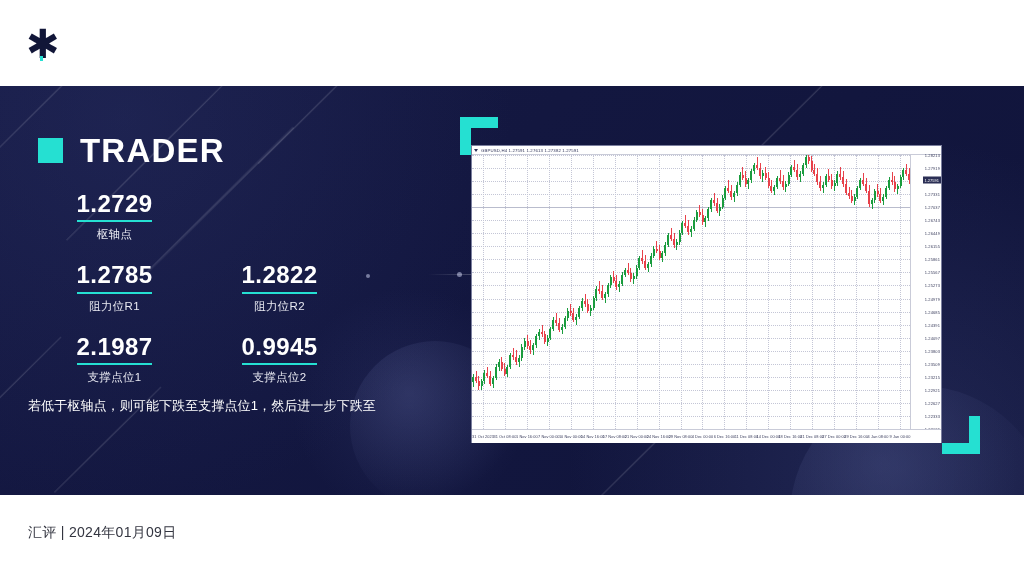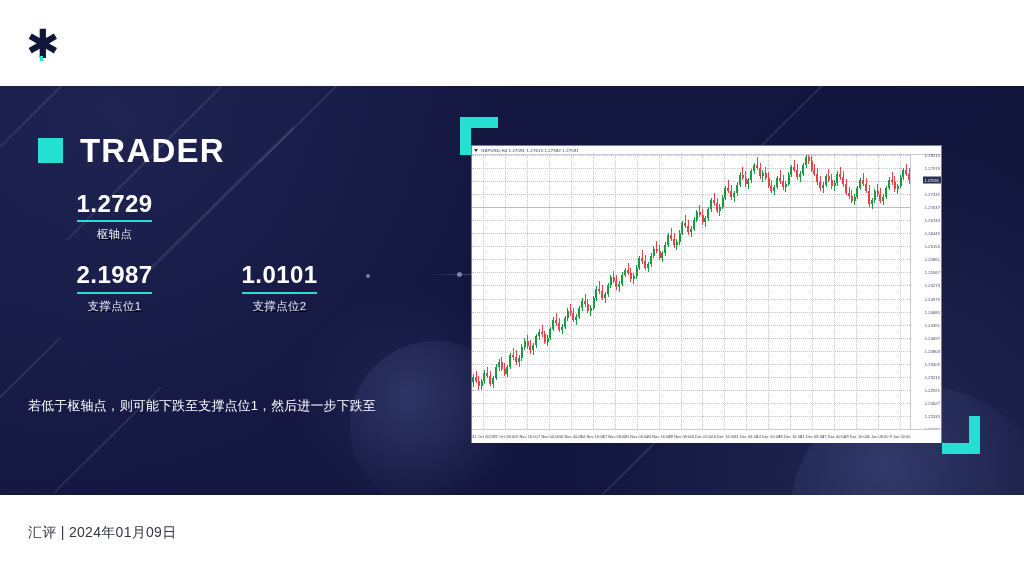--- a/index.html
+++ b/index.html
@@ -57,21 +57,21 @@
   .orb {
     position:absolute; border-radius:50%;
     background:radial-gradient(circle at 35% 30%, rgba(120,130,190,.20), rgba(120,130,190,0) 70%);
   }
 
   
   .pair-row { position:absolute; left:38px; top:48px; display:flex; align-items:center; gap:17px; }
   .pair-sq { width:25px; height:25px; background:#25e0d2; }
   .pair-name { color:#ffffff; font-size:33px; font-weight:600; letter-spacing:1.2px; line-height:1; }
 
-  .levels { position:absolute; left:38px; top:105px; width:330px;text-decoration:underline; }
+  .levels { position:absolute; left:38px; top:105px; width:330px; }
   .lv-block { text-align:center; }
   .lv-val {
     color:#ffffff; font-size:24px; font-weight:600; letter-spacing:.4px;
     line-height:1.1; display:inline-block;
     border-bottom:2px solid #25e0d2; padding-bottom:3px;
   }
   .lv-lab { color:#e9eaf2; font-size:11.5px; margin-top:5px; letter-spacing:.3px; }
   .row-one { display:flex; justify-content:flex-start; }
   .row-one .lv-block { width:153px; }
   .row-two, .row-three { display:flex; gap:12px; margin-top:20px; }
@@ -173,27 +173,37 @@
     <span class="pair-name">TRADER</span>
   </div>
 
   <div class="levels">
     <div class="row-one">
       <div class="lv-block">
         <div><span class="lv-val">1.2729</span></div>
         <div class="lv-lab">枢轴点</div>
       </div>
     </div>
+    <div class="row-two">
+      <div class="lv-block">
+        <div><span class="lv-val">1.2785</span></div>
+        <div class="lv-lab">阻力位R1</div>
+      </div>
+      <div class="lv-block">
+        <div><span class="lv-val">1.2822</span></div>
+        <div class="lv-lab">阻力位R2</div>
+      </div>
+    </div>
     <div class="row-three">
       <div class="lv-block">
         <div><span class="lv-val">2.1987</span></div>
         <div class="lv-lab">支撑点位1</div>
       </div>
       <div class="lv-block">
-        <div><span class="lv-val">1.0101</span></div>
+        <div><span class="lv-val">0.9945</span></div>
         <div class="lv-lab">支撑点位2</div>
       </div>
     </div>
   </div>
 
   <div class="analysis">
     <div class="an-body">
       <div>若低于枢轴点，则可能下跌至支撑点位1，然后进一步下跌至</div>
     </div>
   </div>

